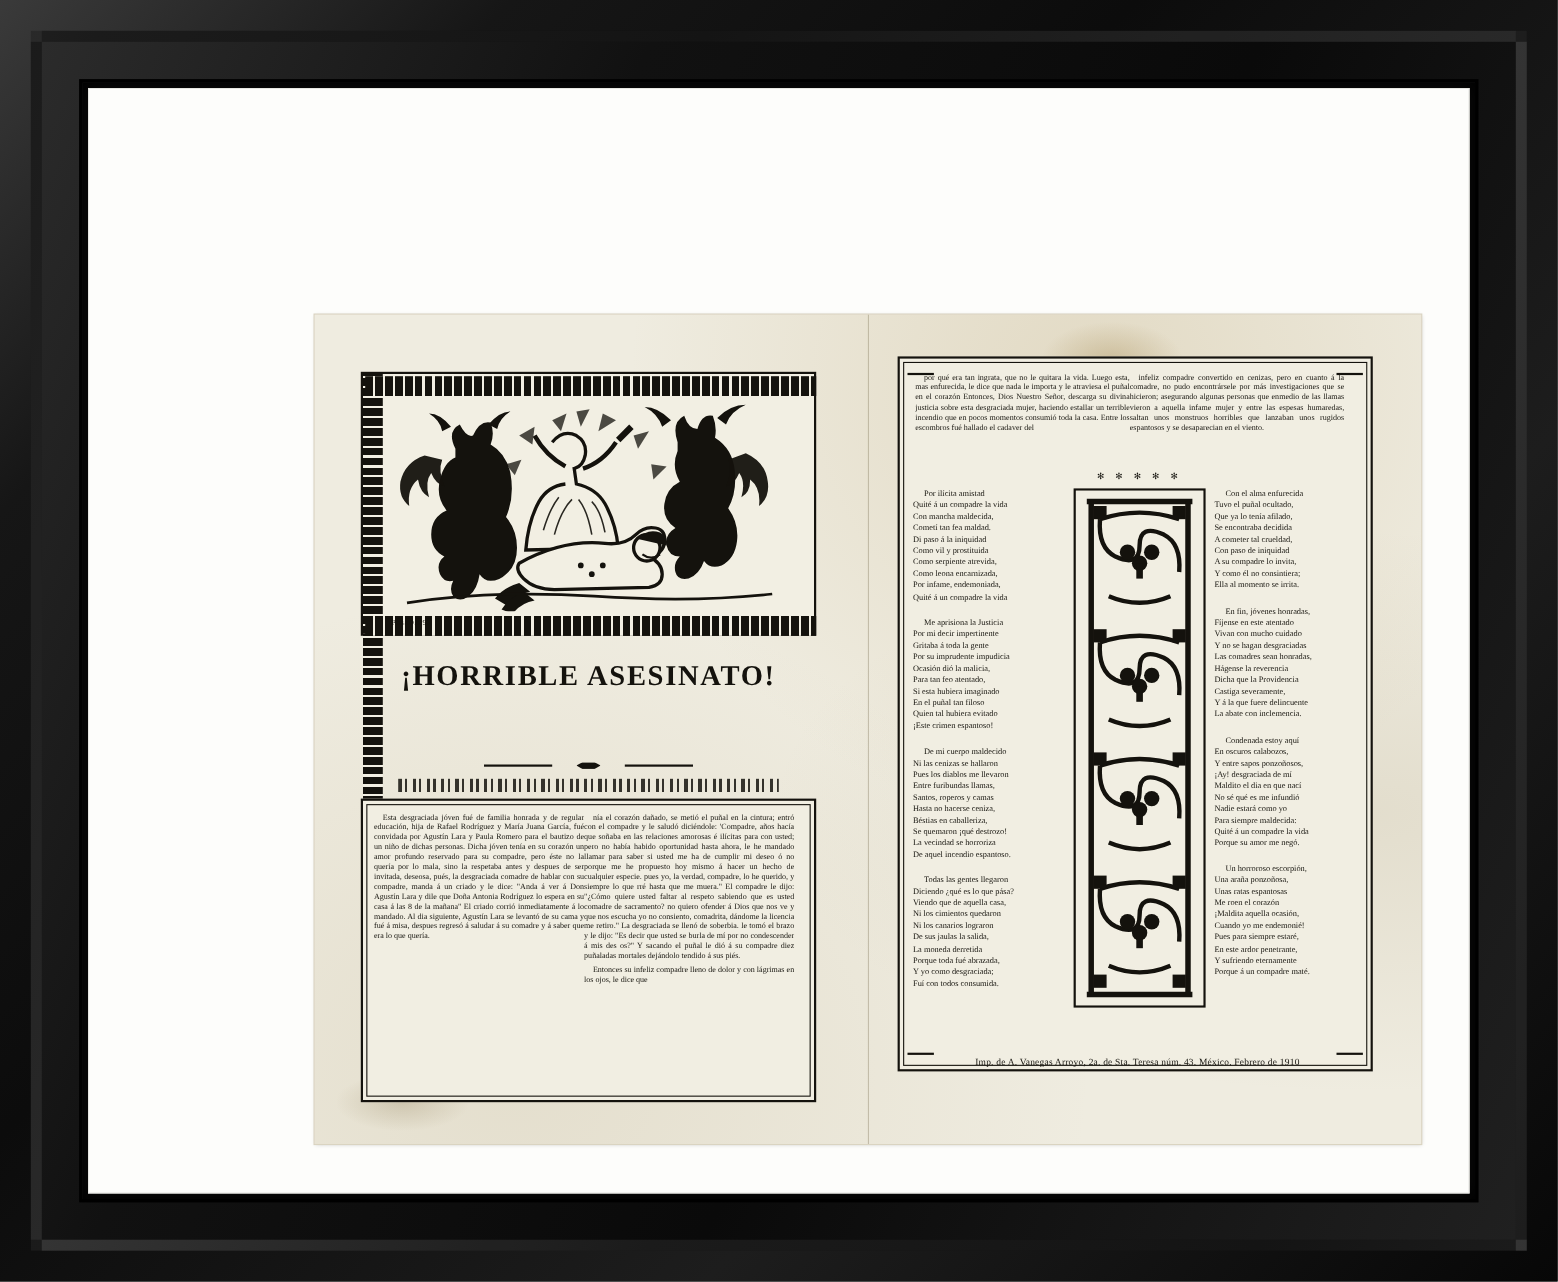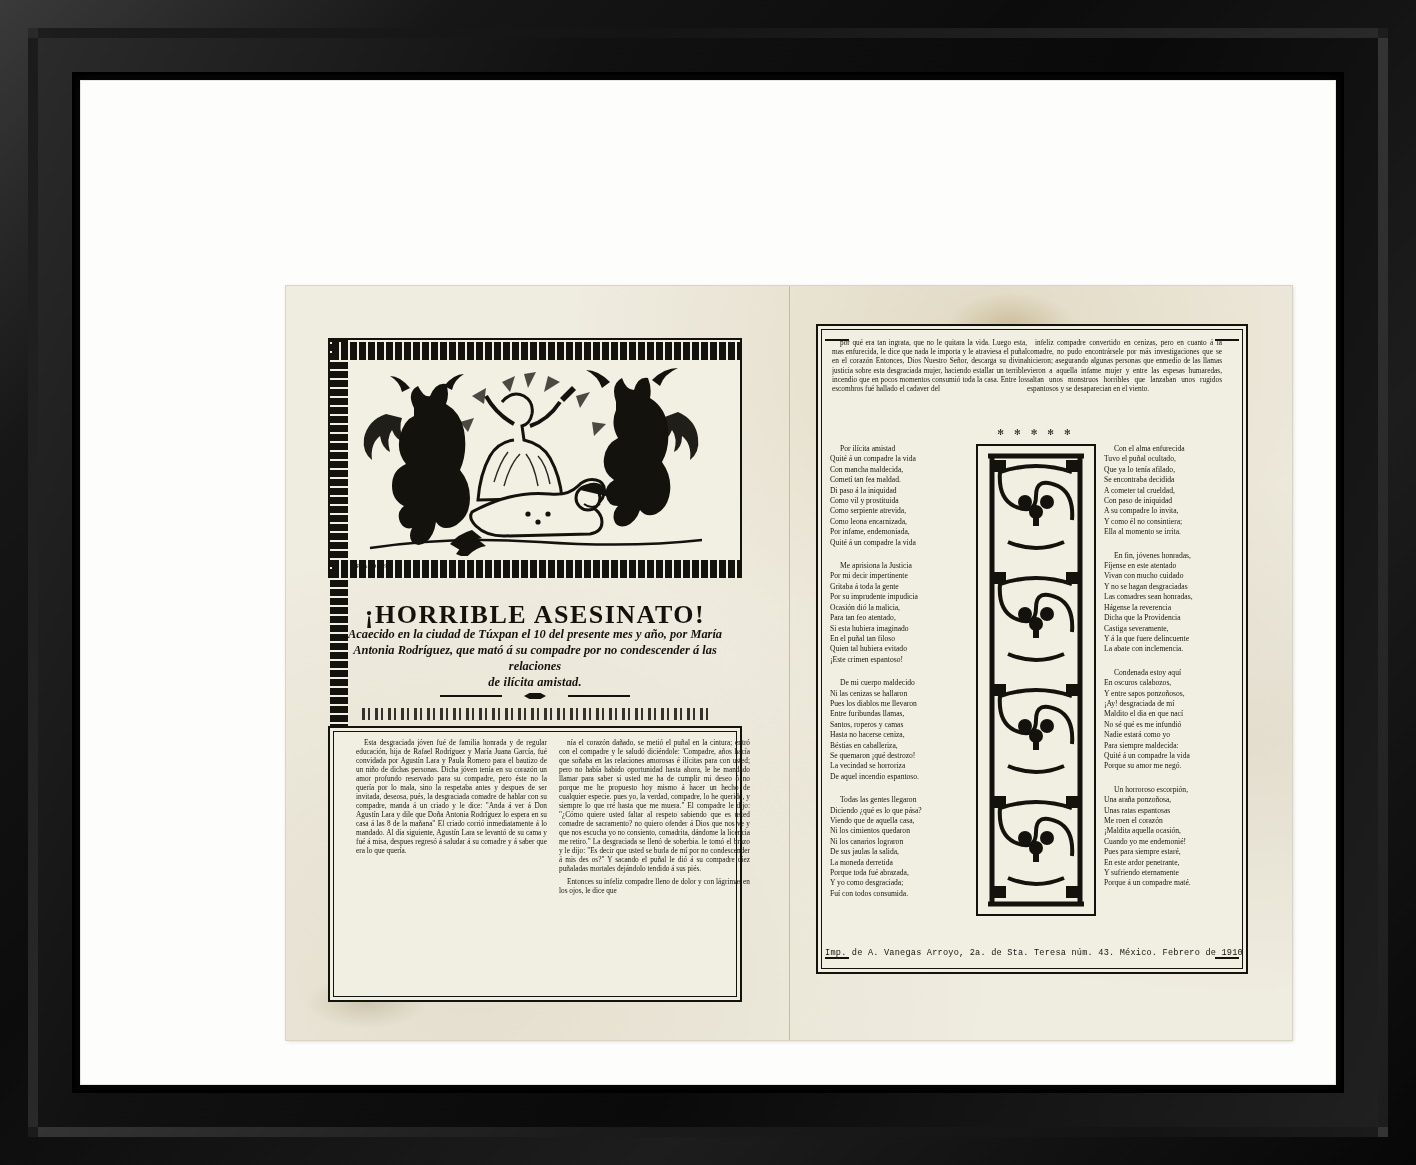--- a/index.html
+++ b/index.html
@@ -189,22 +189,20 @@
     position: absolute;
     left: 3px; top: 3px; right: 3px; bottom: 3px;
     border: 1px solid #14120d;
     pointer-events: none;
   }
   .prose-cols {
     position: absolute;
     left: 10px; top: 10px;
     width: 394px; height: 256px;
     display: flex;
-    gap: 12px;
-    margin-left: 16px;
   }
   .prose-col {
     width: 191px;
     font-family: "Liberation Serif", serif;
     font-size: 7.3px;
     line-height: 9.0px;
     text-align: justify;
     color: #17150f;
     overflow: hidden;
   }
@@ -285,24 +283,24 @@
     position: absolute;
     left: 142px; top: -16px;
     width: 128px; height: 12px;
     font-size: 8px;
     letter-spacing: 4px;
     text-align: center;
     color: #14120d;
   }
   .imprint {
     position: absolute;
-    left: 0; bottom: 14px;
+    left: 0; bottom: 2px;
     width: 432px;
     text-align: center;
-    font-family: Liberation Mono, monospace;
+    font-family: Liberation Serif, serif;
     font-size: 8.6px;
     letter-spacing: 0.2px;
     color: #17150f;
   }
 </style>
 </head>
 <body>
 
 <div class="frame-outer">
   <div class="frame-bevel-1"></div>
@@ -377,26 +375,20 @@
 
                 <path d="M18 186 q80 -12 170 -6 q90 6 162 -2" fill="none" stroke="#14120d" stroke-width="2.5"></path>
               </g>
             </svg>
           </div>
           <div class="sig">PosaDA 93</div>
         </div>
 
         <div class="headline">¡HORRIBLE ASESINATO!</div>
 
-        <div class="subhead">
-          <span class="line1">Acaecido en la ciudad de Túxpan el 10 del presente</span>
-          <span class="line2">mes y año, por María Antonia Rodríguez, que mató á</span>
-          <span class="line3">su compadre por no condescender á las relaciones</span>
-          <span class="line4">de ilícita amistad.</span>
-        </div>
 
         <div class="rule-orn"></div>
         <div class="orn-band"></div>
 
         <div class="text-frame">
           <div class="prose-cols">
             <div class="prose-col">
               <p>Esta desgraciada jóven fué de familia honrada y de regular educación, hija de Rafael Rodríguez y María Juana García, fué convidada por Agustín Lara y Paula Romero para el bautizo de un niño de dichas personas. Dicha jóven tenía en su corazón un amor profundo reservado para su compadre, pero éste no la quería por lo mala, sino la respetaba antes y despues de ser invitada, deseosa, pués, la desgraciada comadre de hablar con su compadre, manda á un criado y le dice: "Anda á ver á Don Agustín Lara y dile que Doña Antonia Rodríguez lo espera en su casa á las 8 de la mañana" El criado corrió inmediatamente á lo mandado.  Al dia siguiente, Agustín Lara se levantó de su cama y fué á misa, despues regresó á saludar á su comadre y á saber que era lo que quería.</p>
             </div>
             <div class="prose-col">

